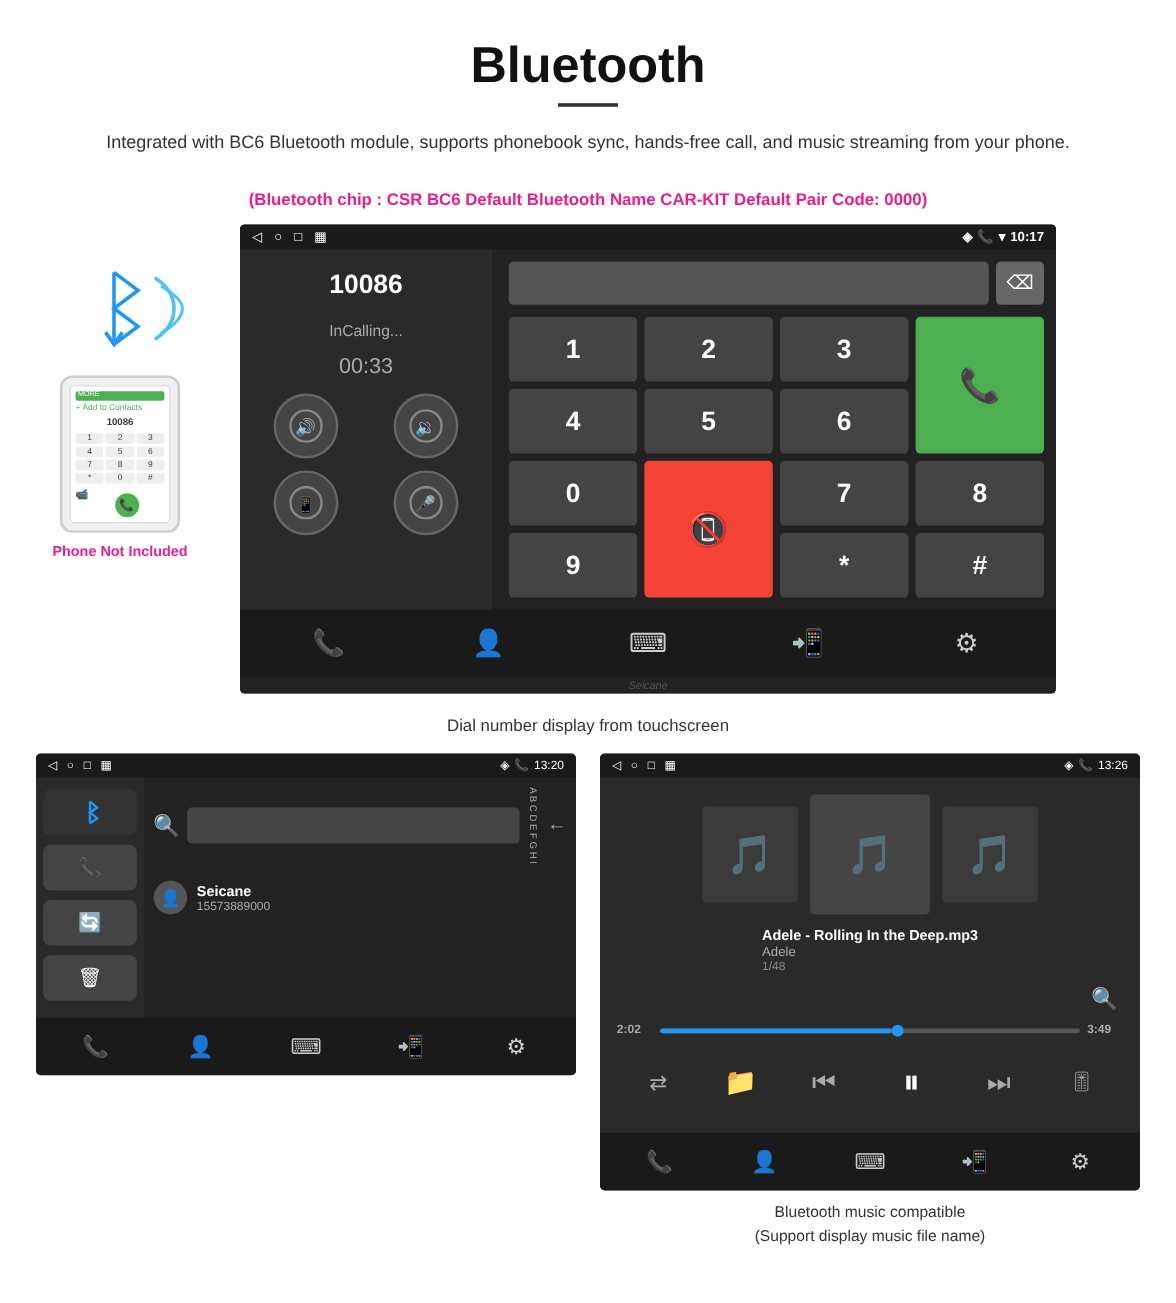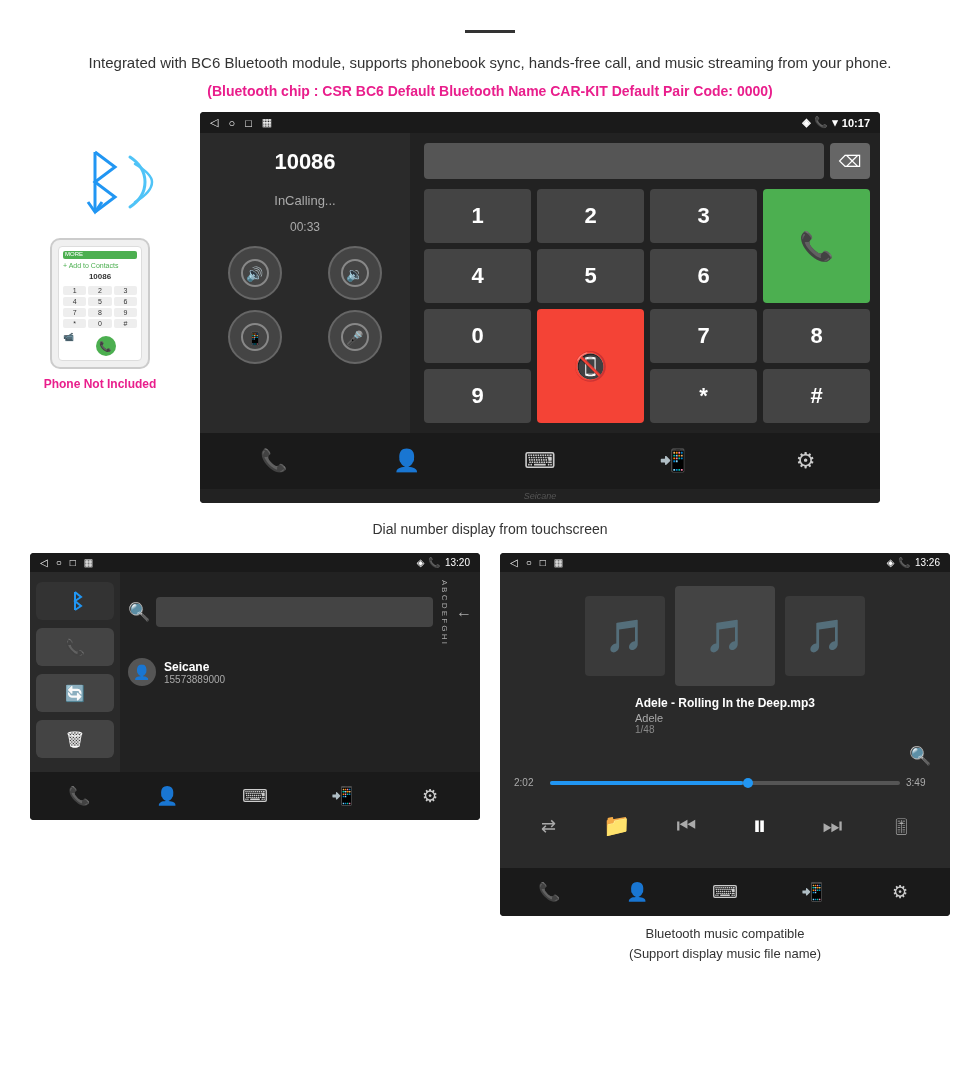--- a/index.html
+++ b/index.html
@@ -26,21 +26,21 @@
     .title-underline {
       width: 50px;
       height: 3px;
       background: #333;
       margin: 0 auto 18px;
     }
     .page-description {
       font-size: 15px;
       color: #333;
       line-height: 1.6;
-      margin-bottom: 5px;
+      margin-bottom: 24px;
     }
     .bluetooth-specs {
       font-size: 14px;
       color: #e91e8c;
       font-weight: bold;
       line-height: 1.6;
     }
 
     
     .dial-section {
@@ -163,21 +163,21 @@
       text-align: center;
       padding: 6px 0;
     }
     .in-calling {
       color: #aaa;
       font-size: 13px;
       text-align: center;
     }
     .call-timer {
       color: #aaa;
-      font-size: 12px;
+      font-size: 18px;
       text-align: center;
     }
     .dial-controls {
       display: grid;
       grid-template-columns: 1fr 1fr;
       gap: 10px;
       width: 100%;
     }
     .dial-ctrl-btn {
       width: 54px;
@@ -445,21 +445,21 @@
       color: #aaa;
       font-size: 18px;
       align-self: flex-end;
     }
     .music-progress {
       width: 100%;
       display: flex;
       align-items: center;
       gap: 6px;
     }
-    .progress-time { color: #aaa; font-size: 10px; width: 30px; }
+    .progress-time { color: #aaa; font-size: 10px; width: 30px; font-weight: bold; }
     .progress-bar {
       flex: 1;
       height: 4px;
       background: #555;
       border-radius: 2px;
       position: relative;
     }
     .progress-fill {
       height: 100%;
       background: #2196f3;
@@ -521,20 +521,21 @@
       font-size: 13px;
       color: #333;
       padding: 8px 10px;
       line-height: 1.5;
     }
   </style>
 </head>
 <body>
 
 <div class="page-header">
+  <span class="page-title">Bluetooth</span>
   <div class="title-underline"></div>
   <p class="page-description">Integrated with BC6 Bluetooth module, supports phonebook sync, hands-free call, and music streaming from your phone.</p>
   <p class="bluetooth-specs">(Bluetooth chip : CSR BC6    Default Bluetooth Name CAR-KIT    Default Pair Code: 0000)</p>
 </div>
 
 <div class="dial-section">
 
   <div class="phone-aside">
 
     <div class="bluetooth-icon-wrapper">

